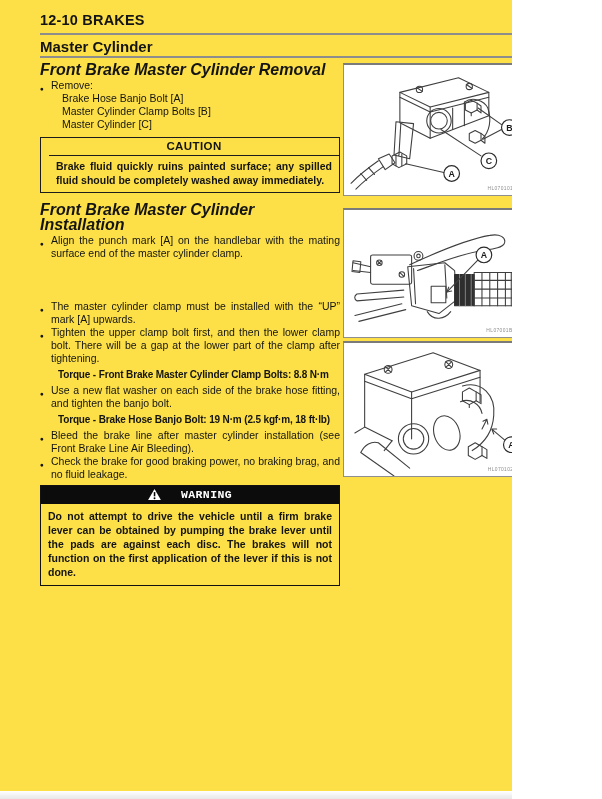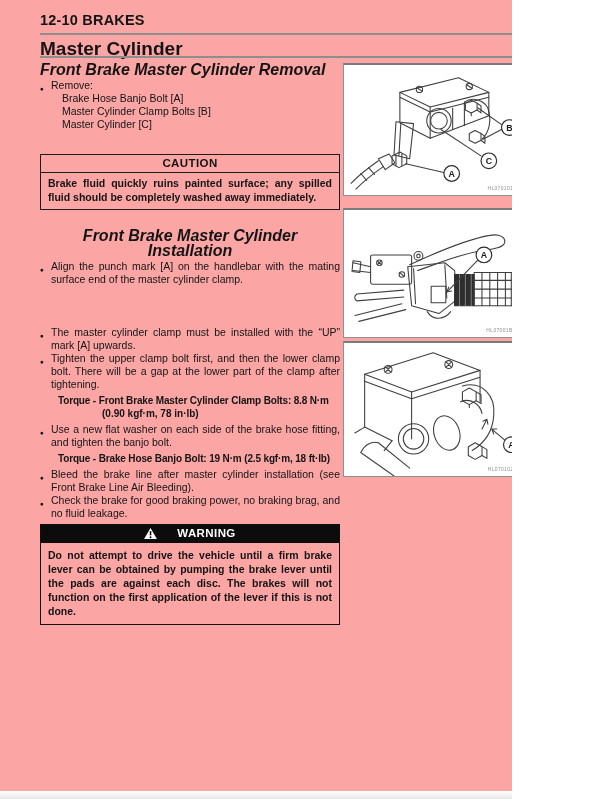--- a/index.html
+++ b/index.html
@@ -1,43 +1,43 @@
 <!DOCTYPE html>
 <html><head>
 <meta charset="utf-8">
 <style>
   html,body { margin:0; padding:0; background:#ffffff; }
   .page {
-    position:relative; width:512px; height:799px; background:#fca5a5;
+    position:relative; width:512px; height:799px; background:#fde047;
     font-family:"Liberation Sans", sans-serif; color:#141414; overflow:hidden;
   }
   
   .hdr-title { position:absolute; left:40px; top:12px; font-size:14.5px; font-weight:bold; letter-spacing:0.2px; }
   .rule-1 { position:absolute; left:40px; top:33px; width:555px; height:2px; background:#8d8d8d; }
-  .hdr-section { position:absolute; left:40px; top:38px; font-size:19px; font-weight:bold; }
+  .hdr-section { position:absolute; left:40px; top:38px; font-size:15px; font-weight:bold; }
   .rule-2 { position:absolute; left:40px; top:56px; width:555px; height:2px; background:#8d8d8d; }
   
   .col-left { position:absolute; left:40px; top:62px; width:300px; font-size:10.5px; line-height:13px; }
   .subhead { margin:0 0 2px 0; font-size:16px; font-weight:bold; font-style:italic; line-height:15px; }
-  .subhead.inst { margin-top:18px;text-align:center; }
+  .subhead.inst { margin-top:9px; }
   .li { position:relative; padding-left:11px; text-align:justify; }
   .li::before { content:"●"; position:absolute; left:0; top:2.5px; font-size:6.5px; }
   .sub-item { padding-left:22px; }
   .torque { font-weight:bold; margin:3px 0 3px 0; }
   .torque-line1 { padding-left:18px; font-size:10px; letter-spacing:-0.15px; white-space:nowrap; }
   .torque-line2 { padding-left:62px; font-size:10px; }
   .gap-big { margin-top:40px; }
   
-  .cbox { margin-top:23px; border:1.5px solid #1c1c1c; }
+  .cbox { margin-top:6px; border:1.5px solid #1c1c1c;padding-left:8px; }
   .cbox-title { text-align:center; font-weight:bold; font-size:11.5px; padding:2px 0 2px 0; border-bottom:1.5px solid #1c1c1c; letter-spacing:0.4px; }
   .cbox-body { font-weight:bold; padding:4px 7px 5px 7px; text-align:justify; line-height:13.5px; }
   
   .wbox { margin-top:4px; border:1.5px solid #111; }
   .wbox-title { background:#0c0c0c; color:#ffffff; text-align:center; font-weight:bold; font-size:11.5px;
-                padding:2px 0 3px 0; letter-spacing:0.4px; display:flex; align-items:center; justify-content:center; gap:20px; }
+                padding:2px 0 3px 0; letter-spacing:0.4px; display:flex; align-items:center; justify-content:center; gap:20px;font-family:Liberation Mono, monospace; }
   .wbox-title svg { display:block; }
   .wbox-body { font-weight:bold; padding:5px 7px 6px 7px; text-align:justify; line-height:14px; }
   
   .fig { position:absolute; left:343px; width:190px; background:#fff;
          border:1px solid #8f8f8f; border-top:2.5px solid #7b7b7b; box-sizing:border-box; }
   .fig svg { display:block; width:100%; height:100%; }
   .fig-1 { top:63px;  height:133px; }
   .fig-2 { top:208px; height:130px; }
   .fig-3 { top:341px; height:136px; }
   .lineart { stroke:#3f3f3f; stroke-width:1.1; fill:none; stroke-linecap:round; stroke-linejoin:round; }
@@ -72,21 +72,20 @@
     </div>
 
     <h3 class="subhead inst">Front Brake Master Cylinder Installation</h3>
     <div class="li">Align the punch mark [A] on the handlebar with the mating surface end of the master cylinder clamp.</div>
 
     <div class="li gap-big">The master cylinder clamp must be installed with the “UP” mark [A] upwards.</div>
     <div class="li">Tighten the upper clamp bolt first, and then the lower clamp bolt.  There will be a gap at the lower part of the clamp after tightening.</div>
 
     <div class="torque">
       <div class="torque-line1">Torque - Front Brake Master Cylinder Clamp Bolts: 8.8 N·m</div>
-      <div class="torque-line2">(0.90 kgf·m, 78 in·lb)</div>
     </div>
 
     <div class="li">Use a new flat washer on each side of the brake hose fitting, and tighten the banjo bolt.</div>
 
     <div class="torque">
       <div class="torque-line1">Torque - Brake Hose Banjo Bolt: 19 N·m (2.5 kgf·m, 18 ft·lb)</div>
     </div>
 
     <div class="li">Bleed the brake line after master cylinder installation (see Front Brake Line Air Bleeding).</div>
     <div class="li">Check the brake for good braking power, no braking brag, and no fluid leakage.</div>

